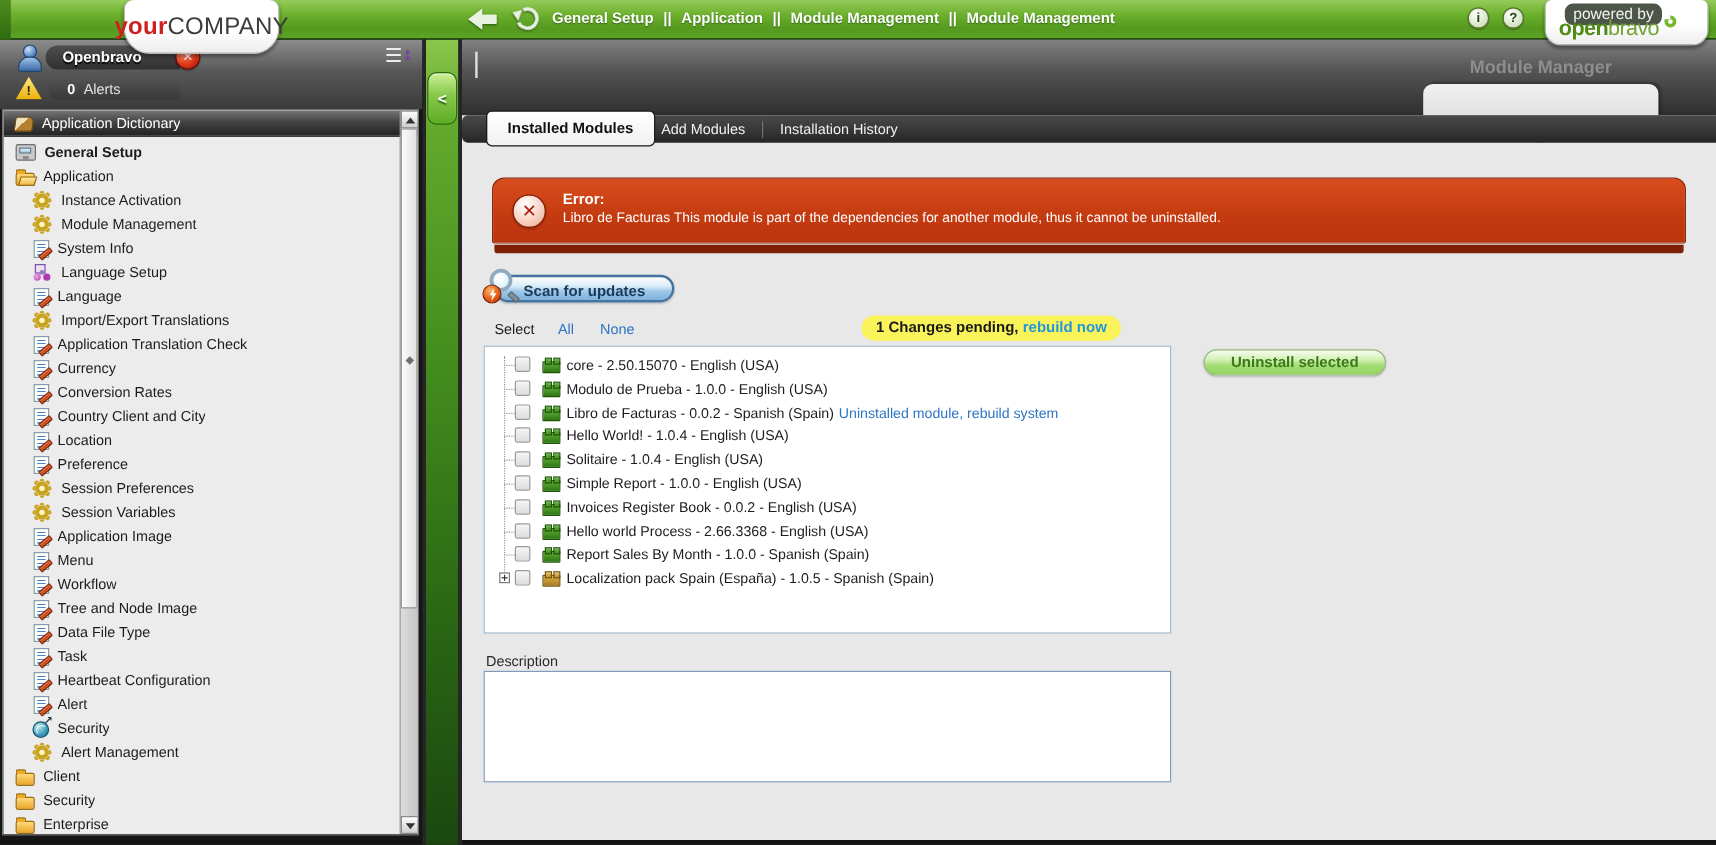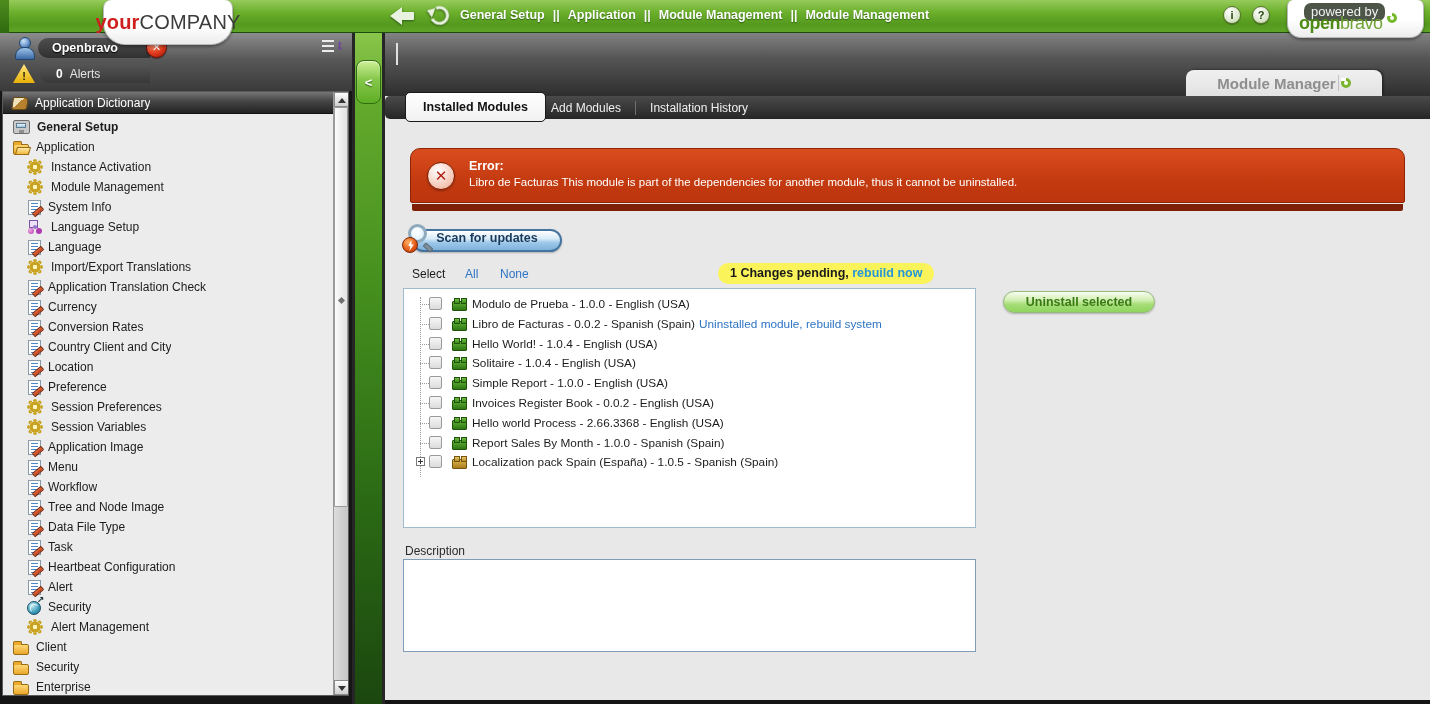--- a/index.html
+++ b/index.html
@@ -117,22 +117,22 @@
     border-radius:8px; color:#fff; font-weight:bold; font-size:13px; display:flex; align-items:center;
     justify-content:center; text-shadow:0 1px 1px #2a5c0e; box-shadow:inset 0 1px 1px rgba(255,255,255,.6); }
 
   
   #main { position:absolute; left:385px; top:33px; width:1045px; height:667px; background:#e9e8e8; }
   #main-topbar { position:absolute; left:0; top:0; width:100%; height:63px;
     background:linear-gradient(180deg,#828282 0%,#555 40%,#2e2e2e 100%); }
   .top-tick { position:absolute; left:11px; top:10px; width:2px; height:22px; background:#e0e0e0; }
   #window-tab { position:absolute; right:48px; top:37px; width:196px; height:26px;
     background:linear-gradient(180deg,#f0f0f0,#e2e2e2); border-radius:8px 8px 0 0;
-    display:flex; align-items:center; justify-content:center; gap:2px;
-    font-size:15px; font-weight:bold; color:#8e8e8e; box-shadow:2px -1px 2px rgba(0,0,0,.3); }
+    display:flex; align-items:center; justify-content:center; gap:24px;
+    font-size:15px; font-weight:bold; color:#8e8e8e; box-shadow:2px -1px 2px rgba(0,0,0,.3);flex-direction:column; }
   #window-tab .sep { width:1px; height:16px; background:#c2c2c2; }
   #window-tab .ob-swirl { border-color:#7ab52c; background:#fff; }
   #tabstrip { position:absolute; left:0; top:63px; width:100%; height:23px;
     background:linear-gradient(180deg,#4a4a4a,#262626); border-radius:5px 0 0 5px;
     display:flex; align-items:center; font-size:12px; color:#f0f0f0; }
   #tab-active { position:absolute; left:20px; top:-4px; height:30px; padding:0 17px;
     background:linear-gradient(180deg,#ffffff,#f1f1f1); border:1px solid #1a1a1a; border-radius:5px;
     display:flex; align-items:center; font-weight:bold; color:#111; font-size:12.5px; z-index:2; }
   .tab-link { margin-left:14px; } 
   .tab-div { width:1px; height:14px; background:#6f6f6f; margin-left:14px; }
@@ -147,21 +147,21 @@
   .err-icon { position:absolute; left:16px; top:13px; width:28px; height:28px; border-radius:50%;
     background:radial-gradient(circle at 38% 30%,#ffffff,#f6cdbd 60%,#eba88e);
     border:1px solid #7e1e04; color:#b01e10; font-weight:bold; font-size:15px;
     display:flex; align-items:center; justify-content:center; box-shadow:0 1px 2px rgba(0,0,0,.3); }
   .err-title { position:absolute; left:58px; top:10px; font-size:12.5px; font-weight:bold; }
   .err-msg { position:absolute; left:58px; top:27px; font-size:11.5px; }
 
   
   #scan-btn { position:absolute; left:27px; top:196px; width:150px; height:23px; border-radius:12px;
     background:linear-gradient(180deg,#ffffff 0%,#d8ebf8 40%,#9dc7e9 62%,#7fb2dc 100%);
-    border:2px solid #44749f; display:flex; align-items:flex-start; justify-content:center;
+    border:2px solid #44749f; display:flex; align-items:flex-end; justify-content:center;
     font-size:12.5px; font-weight:bold; color:#1a3a5c; box-shadow:0 1px 2px rgba(0,0,0,.25); }
   .scan-icon { position:absolute; left:-12px; top:-7px; width:34px; height:34px; }
   .scan-lens { position:absolute; left:6px; top:0; width:19px; height:19px; border-radius:50%;
     border:3px solid #8fa9bd; background:radial-gradient(circle at 40% 35%,#f6fcff 30%,#cfe7f7); }
   .scan-handle { position:absolute; left:21px; top:21px; width:10px; height:5px; background:#7e8f9b;
     border:1px solid #5d6c76; transform:rotate(42deg); border-radius:1px; }
   .scan-bolt { position:absolute; left:0; top:13px; width:16px; height:16px; border-radius:50%;
     background:radial-gradient(circle at 38% 30%,#ffb066,#e05612 60%,#b03505); border:1px solid #7e2504; }
   .scan-bolt::after { content:""; position:absolute; left:4px; top:2px; width:8px; height:11px; background:#fff;
     clip-path:polygon(55% 0,15% 55%,42% 55%,30% 100%,85% 40%,55% 40%); }
@@ -470,20 +470,25 @@
     <span>1 Changes pending,</span>
     <span class="lnk">rebuild now</span>
   </div>
 
   <div id="module-box">
     <div class="tree-vline"></div>
     <div id="module-rows">
         <div class="mod-row">
     <input type="checkbox" class="mod-check" style="">
     <span class="mod-ico"></span>
+    <span class="mod-label">core - 2.50.15070 - English (USA)</span>
+  </div>
+        <div class="mod-row">
+    <input type="checkbox" class="mod-check" style="">
+    <span class="mod-ico"></span>
     <span class="mod-label">Modulo de Prueba - 1.0.0 - English (USA)</span>
   </div>
         <div class="mod-row">
     <input type="checkbox" class="mod-check" style="">
     <span class="mod-ico"></span>
     <span class="mod-label">Libro de Facturas - 0.0.2 - Spanish (Spain)</span>
   <span class="mod-link">Uninstalled module, rebuild system</span>
         </div>
         <div class="mod-row">
     <input type="checkbox" class="mod-check" style="">

